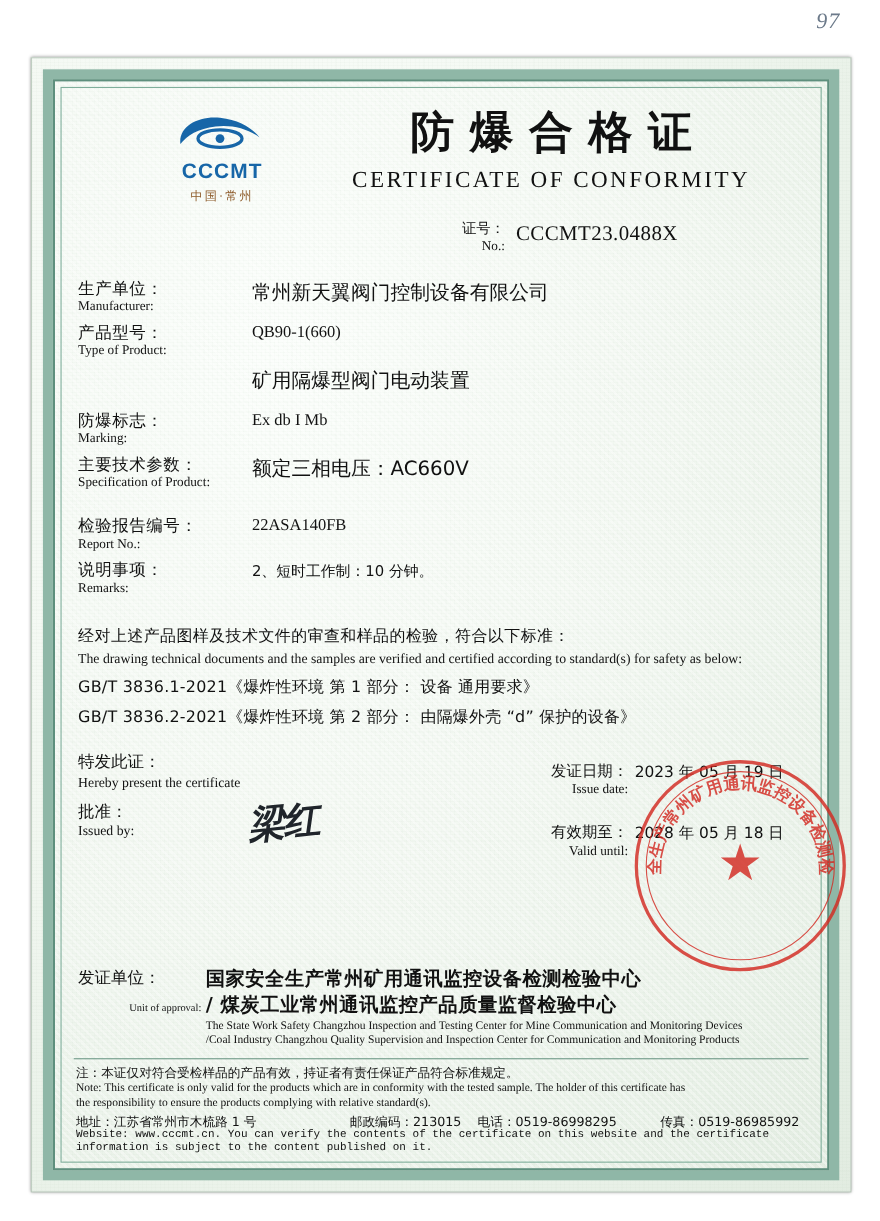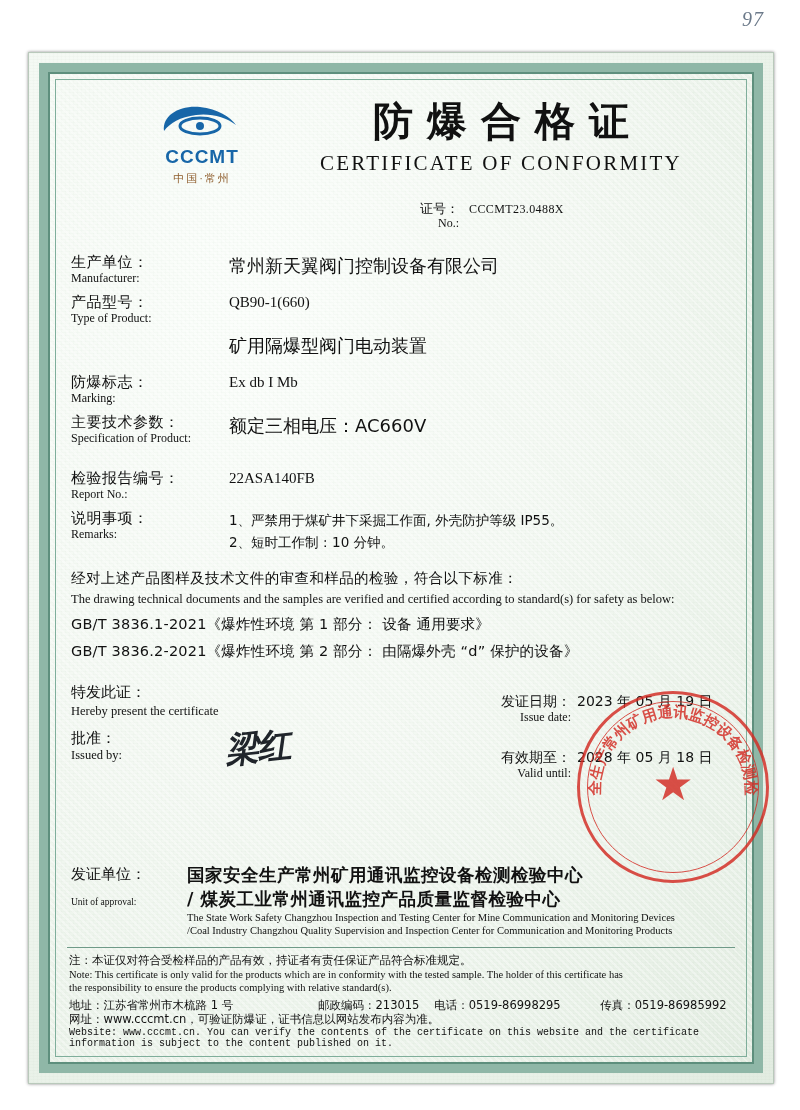--- a/index.html
+++ b/index.html
@@ -151,21 +151,21 @@
     line-height: 15px;
     color: #111;
   }
   .certno-label .cn { font-family: "DejaVu Sans", sans-serif; font-size: 13px; }
   .certno-label .en { font-family: "Liberation Serif", serif; font-size: 12px; }
   .certno-value {
     position: absolute;
     left: 404px;
     top: 1px;
     font-family: "Liberation Serif", serif;
-    font-size: 12px;
+    font-size: 19px;
     color: #111;
     letter-spacing: 0.4px;
   }
 
   
   .fields {
     margin-top: 8px;
     padding-left: 6px;
   }
   .field-row {
@@ -389,20 +389,21 @@
     color: #111;
     display: block;
   }
   .issuer-label .en {
     font-family: "Liberation Serif", serif;
     font-size: 9.5px;
     color: #111;
     display: block;
     line-height: 12px;
     margin-top: 12px;
+    text-align: right;
   }
   .issuer-body {
     margin-left: 122px;
   }
   .issuer-cn1, .issuer-cn2 {
     font-family: "DejaVu Sans", sans-serif;
     font-size: 17.5px;
     font-weight: bold;
     color: #111;
     letter-spacing: 0.5px;
@@ -546,21 +547,20 @@
         </div>
         <div class="field-value latin">22ASA140FB</div>
       </div>
 
       <div class="field-row" style="min-height:56px;">
         <div class="field-label">
           <span class="cn">说明事项：</span>
           <span class="en">Remarks:</span>
         </div>
         <div class="remark-lines">
-          <div>1、严禁用于煤矿井下采掘工作面, 外壳防护等级 IP55。</div>
           <div>2、短时工作制：10 分钟。</div>
         </div>
       </div>
     </div>
 
     <div class="standards">
       <div class="std-cn">经对上述产品图样及技术文件的审查和样品的检验，符合以下标准：</div>
       <div class="std-en">The drawing technical documents and the samples are verified and certified according to standard(s) for safety as below:</div>
       <div class="std-item">GB/T 3836.1-2021《爆炸性环境 第 1 部分： 设备 通用要求》</div>
       <div class="std-item">GB/T 3836.2-2021《爆炸性环境 第 2 部分： 由隔爆外壳 “d” 保护的设备》</div>
@@ -638,19 +638,18 @@
           <div class="col-b c-cn">
             <span>邮政编码：</span><span>213015</span>
           </div>
           <div class="col-c c-cn">
             <span>电话：</span><span>0519-86998295</span>
           </div>
           <div class="col-d c-cn">
             <span>传真：</span><span>0519-86985992</span>
           </div>
         </div>
-        <div class="website-cn">网址：www.cccmt.cn，可验证防爆证，证书信息以网站发布内容为准。</div>
         <div class="website-en">Website: www.cccmt.cn. You can verify the contents of the certificate on this website and the certificate information is subject to the content published on it.</div>
       </div>
     </div>
 
   </div>
 </div>
 
 </body></html>

